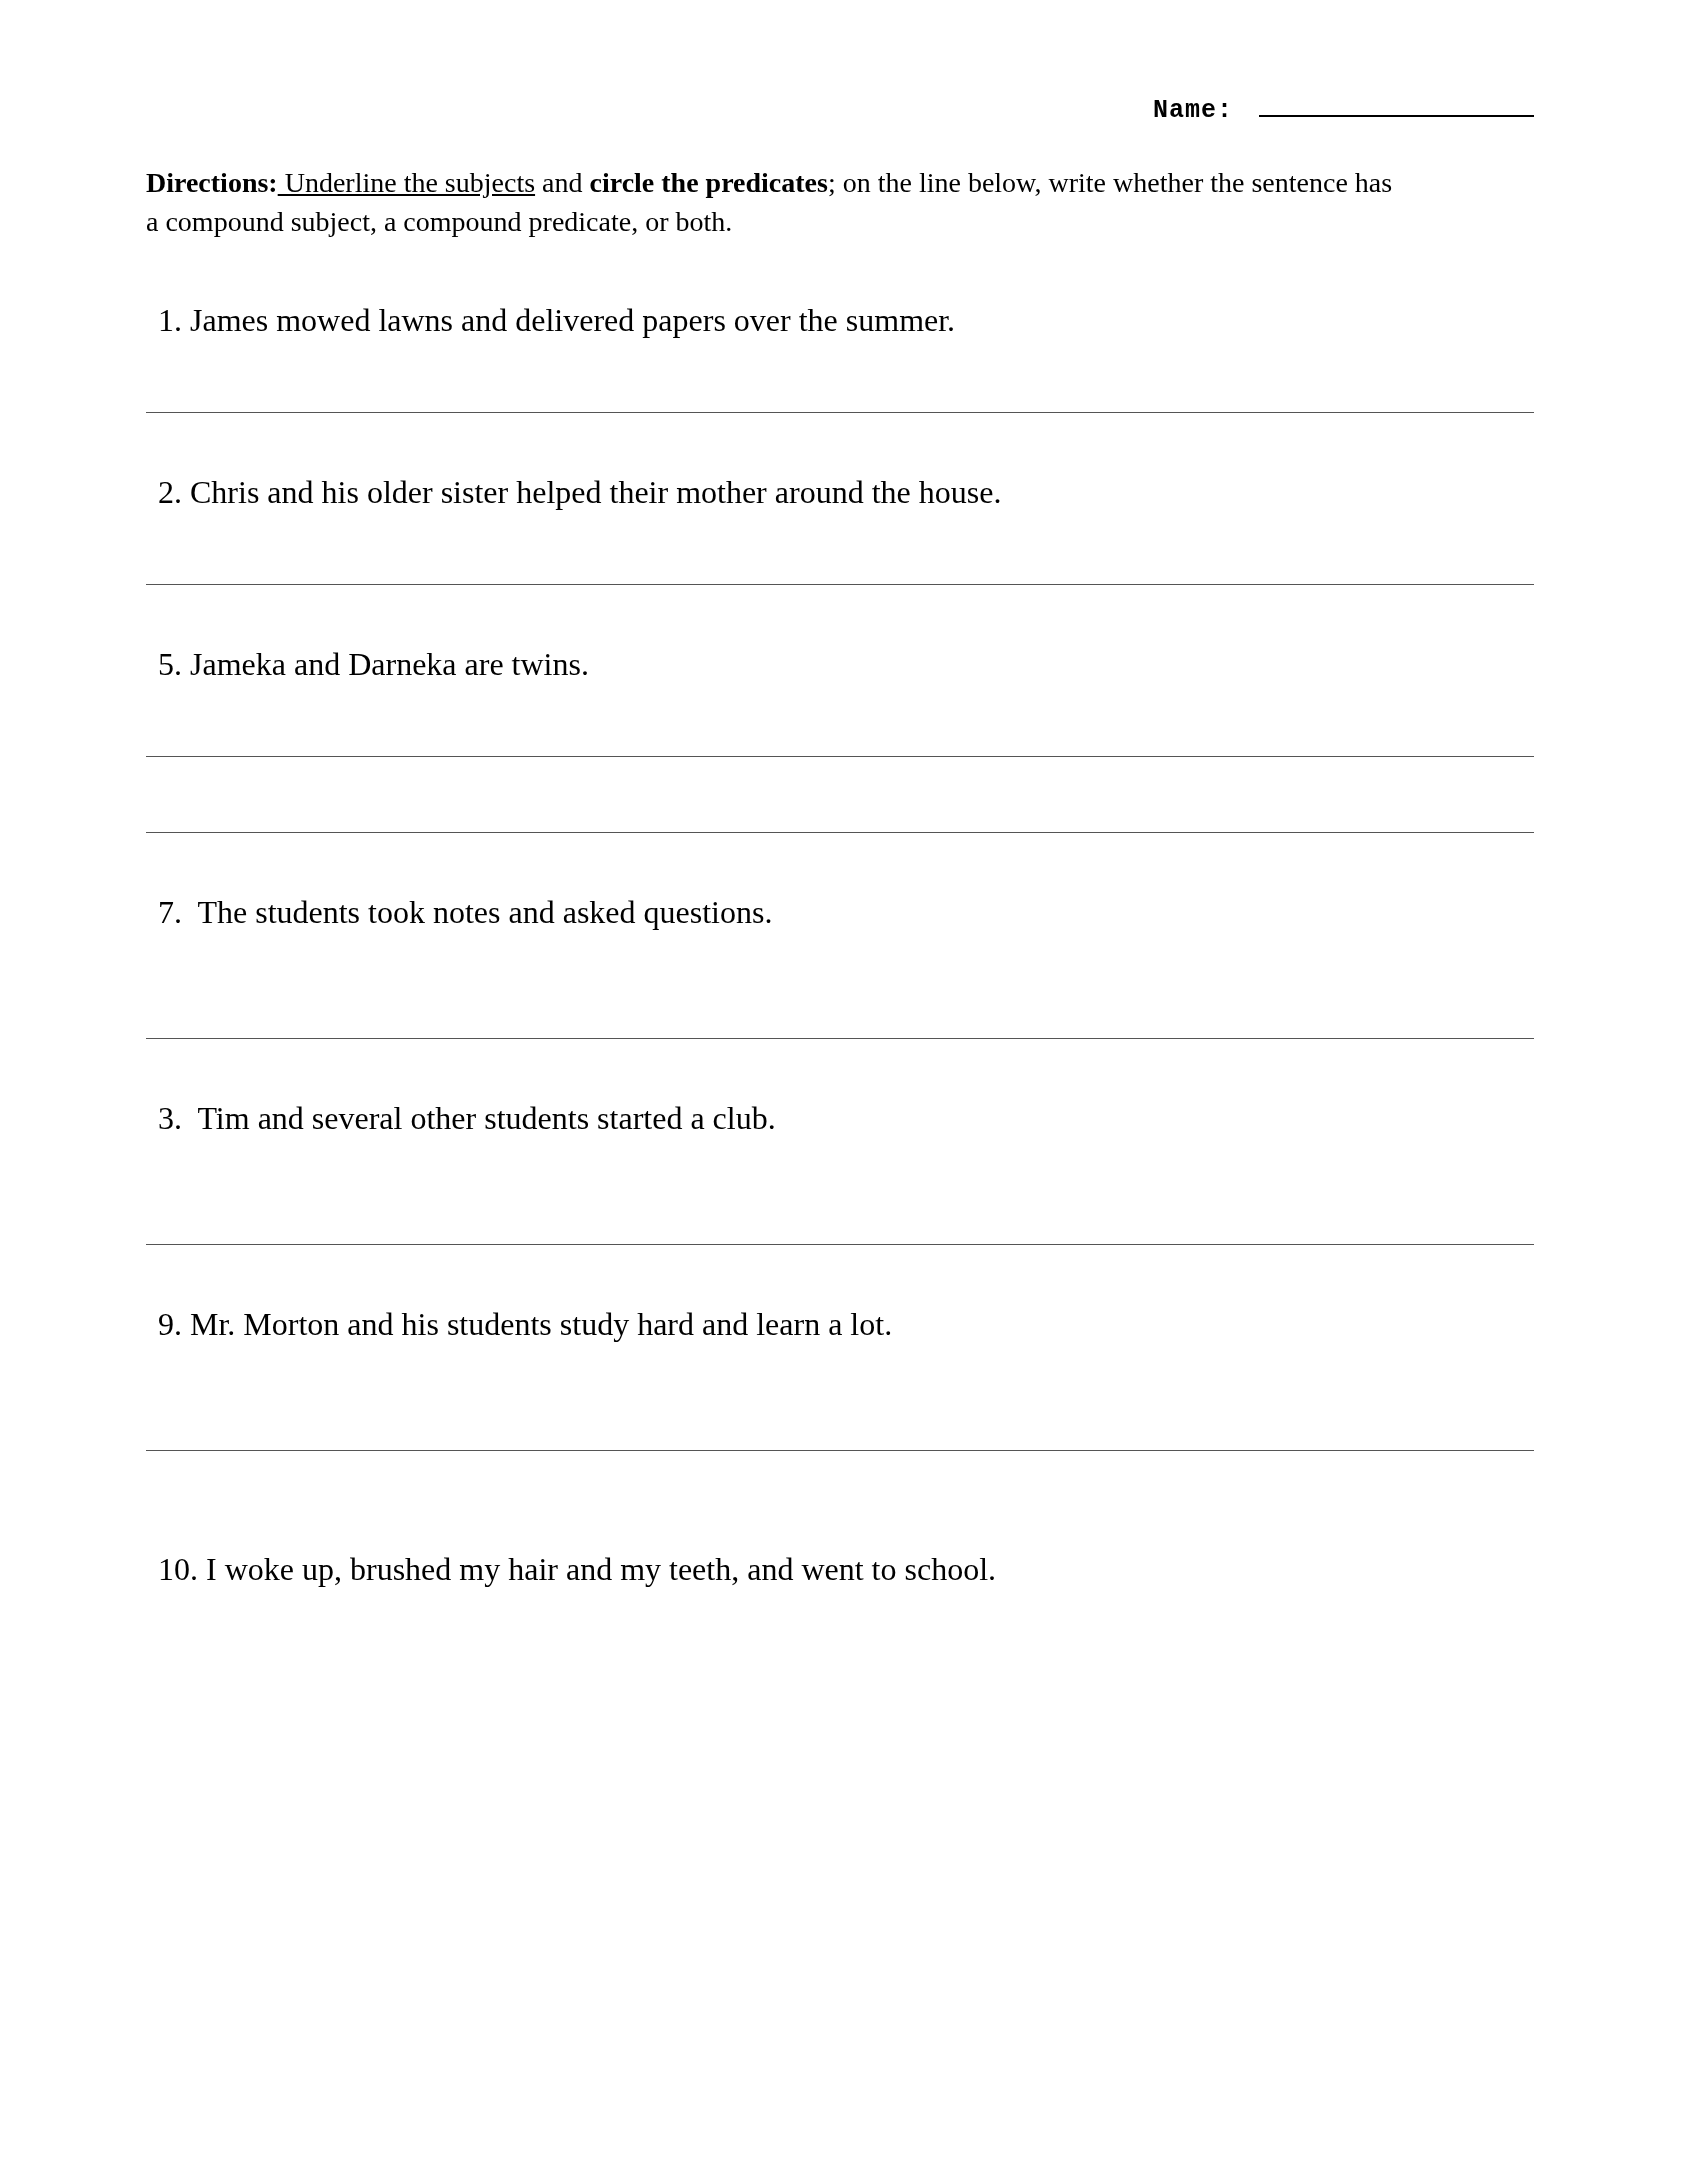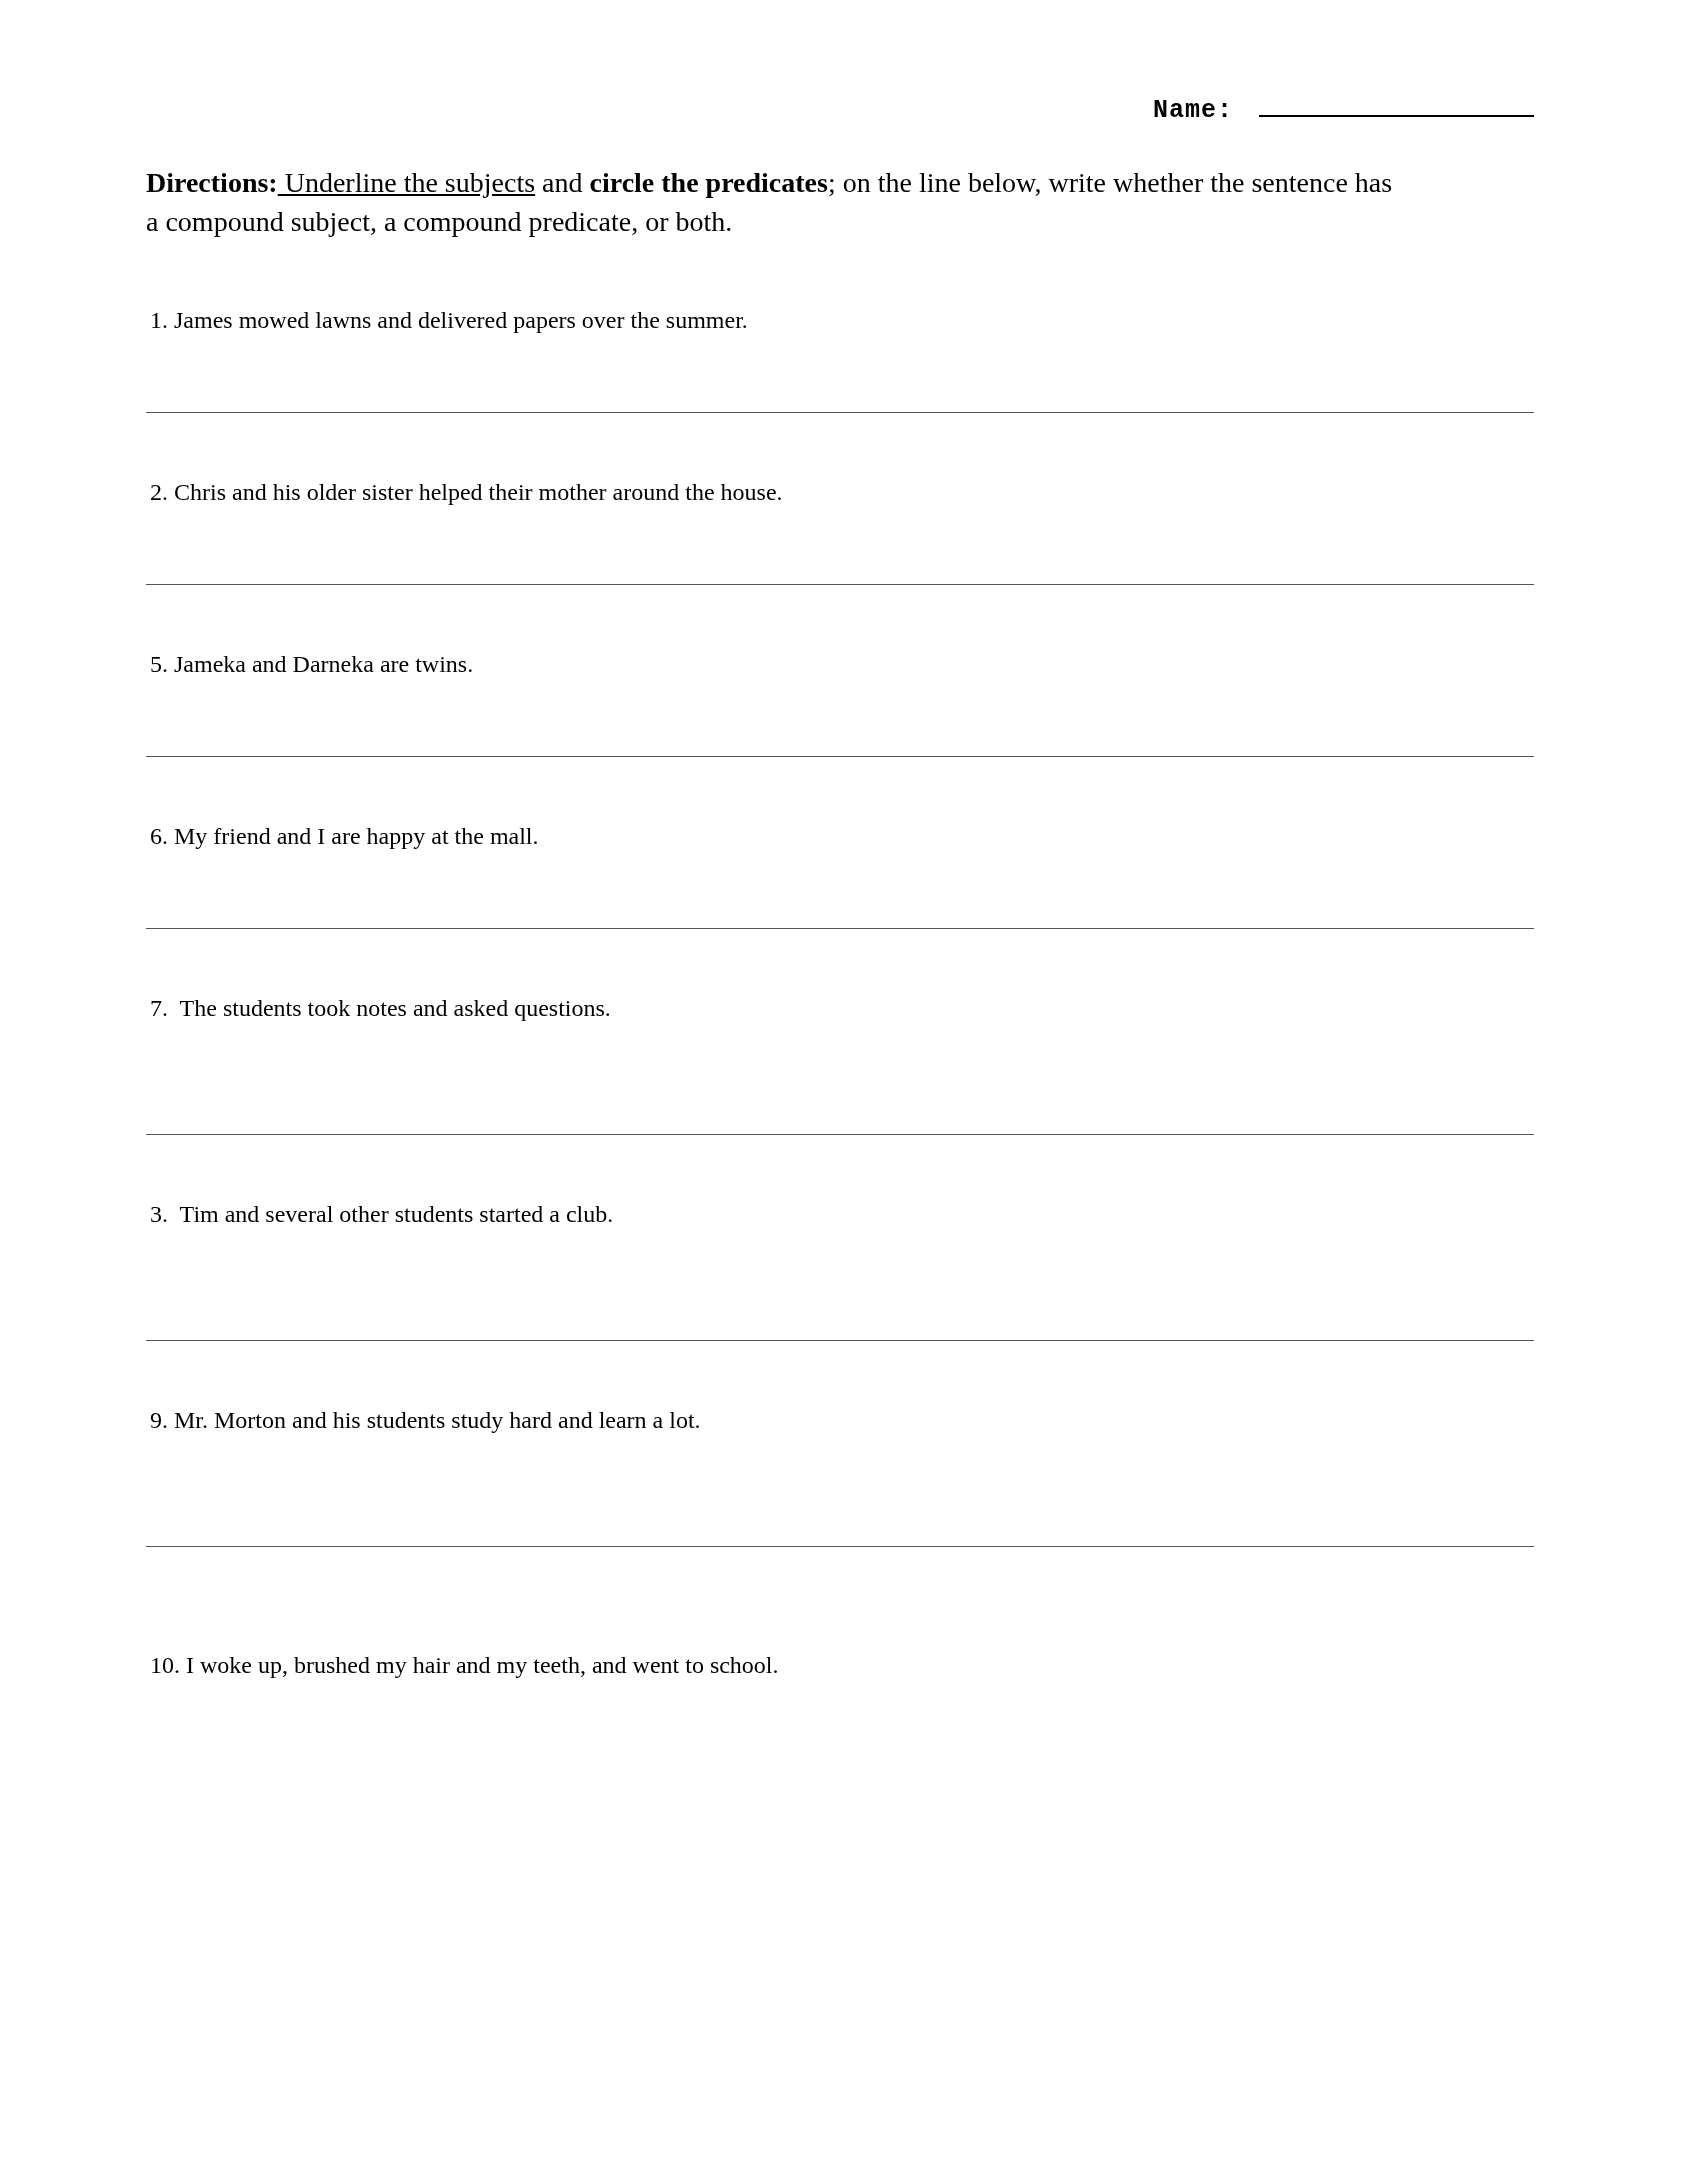--- a/index.html
+++ b/index.html
@@ -52,23 +52,23 @@
     max-width: 1247px;
   }
   .directions .dir-label { font-weight: bold; }
   .directions .dir-underline { text-decoration: underline; }
   .directions .dir-bold { font-weight: bold; }
   
   .item { margin-top: 62px; }
   .item:first-of-type { margin-top: 0; }
   .item.gap-large { margin-top: 101px; }
   .sentence {
-    font-size: 24px;
+    font-size: 32px;
     line-height: 34px;
-    margin: 4px;
+    margin: 12px;
     white-space: pre-wrap;
   }
   .answer-line {
     border: none;
     border-top: 1.5px solid #555555;
     margin: 75px 0 0 0;
     width: 100%;
   }
   .item.tall .answer-line { margin-top: 109px; }
 </style>
@@ -96,21 +96,20 @@
   </div>
 
 
 
   <div class="item">
     <p class="sentence">5. Jameka and Darneka are twins.</p>
     <hr class="answer-line">
   </div>
 
   <div class="item">
-    <p class="sentence">6. My friend and I are happy at the mall.</p>
     <hr class="answer-line">
   </div>
 
   <div class="item tall">
     <p class="sentence">7.  The students took notes and asked questions.</p>
     <hr class="answer-line">
   </div>
 
   <div class="item tall">
     <p class="sentence">3.  Tim and several other students started a club.</p>

